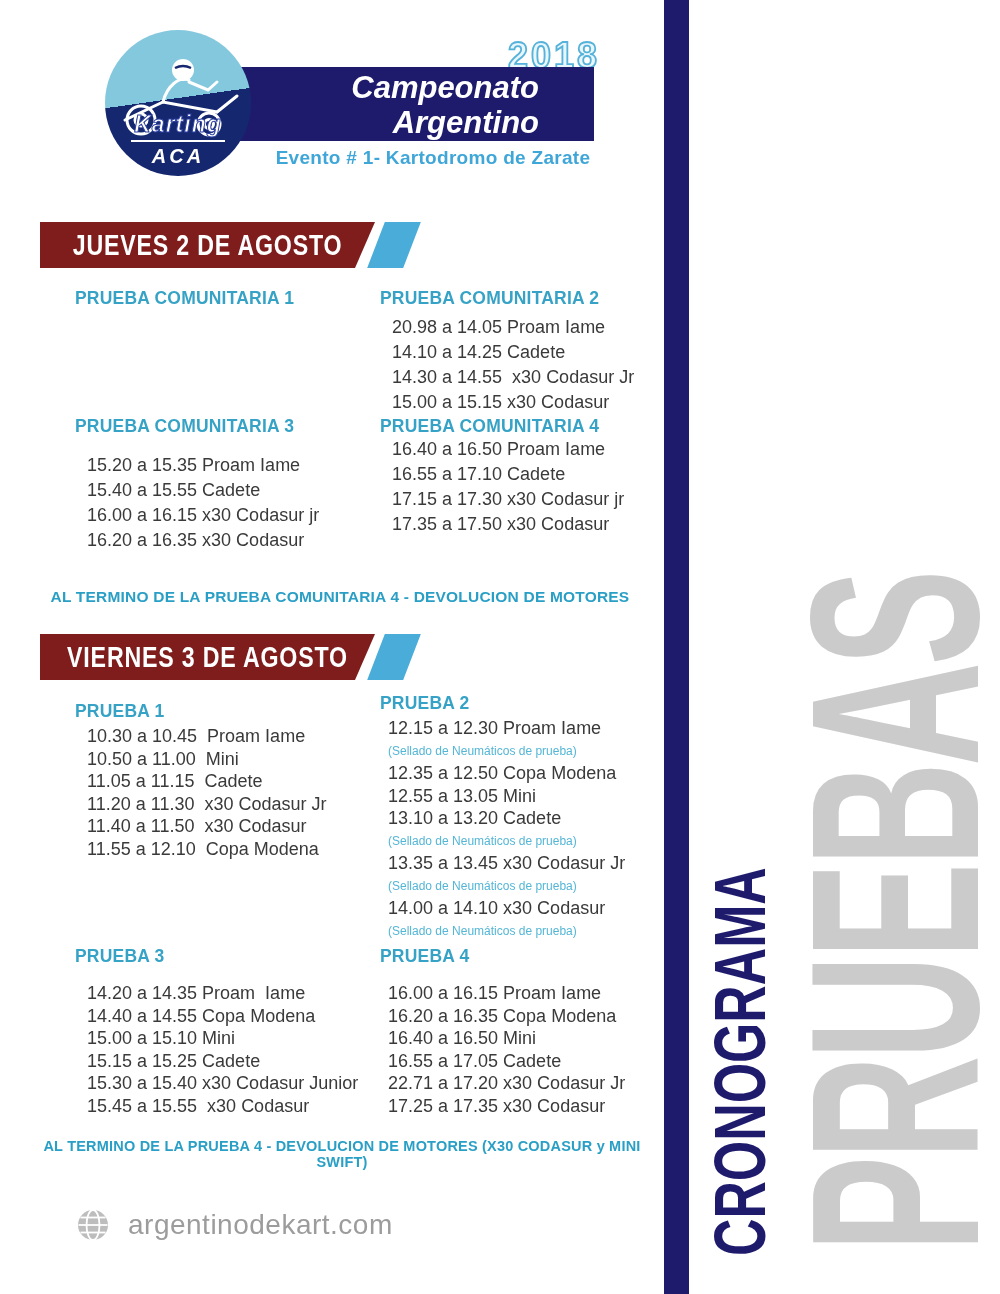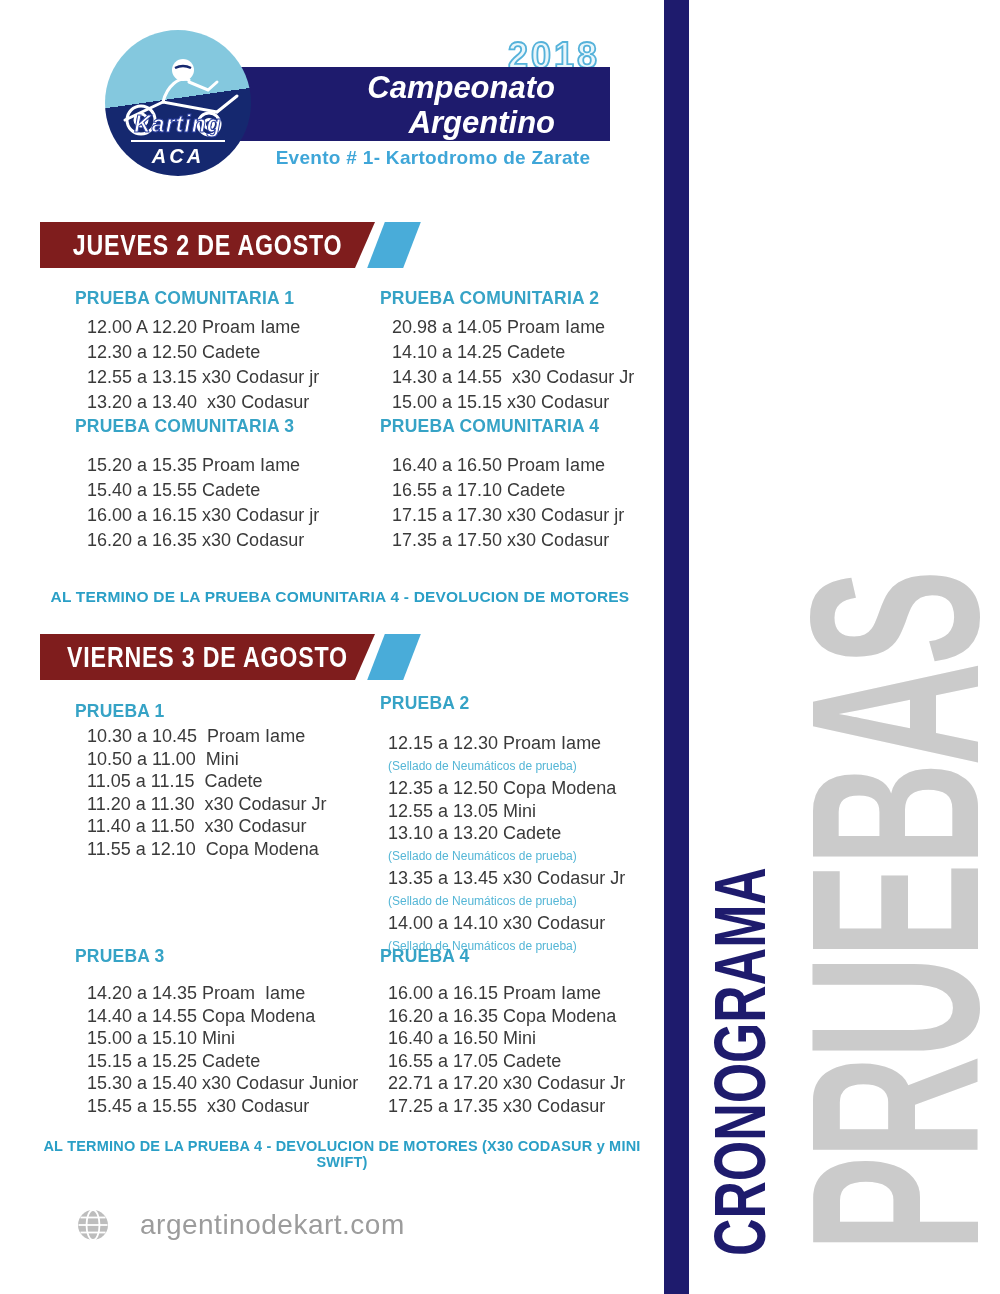--- a/index.html
+++ b/index.html
@@ -16,21 +16,21 @@
   .logo .brand { position:absolute; left:0; right:0; top:83px; text-align:center; color:#fff;
                  font-style:italic; font-weight:700; font-size:23px; letter-spacing:1px;
                  -webkit-text-stroke:1px #2b3fa0; line-height:1; }
   .logo .brand-rule { position:absolute; left:26px; right:26px; top:110px; height:2px; background:#fff; }
   .logo .org { position:absolute; left:0; right:0; top:116px; text-align:center; color:#fff;
                font-style:italic; font-weight:700; font-size:20px; letter-spacing:3px; line-height:1; }
 
   .year { position:absolute; left:420px; top:26px; width:180px; text-align:right; z-index:2;
           font-size:36px; font-weight:700; letter-spacing:3px; color:#e9f6fb;
           -webkit-text-stroke:1.8px #55b2da; line-height:1;margin-top:12px; }
-  .title-box { position:absolute; left:225px; top:67px; width:385px; height:74px; background:#1e1b6d;
+  .title-box { position:absolute; left:209px; top:67px; width:385px; height:74px; background:#1e1b6d;
                color:#fff; font-style:italic; font-weight:700; font-size:31px; line-height:35px;
                text-align:right; padding:3px 55px 0 0; box-sizing:border-box; z-index:2; }
   .event-line { position:absolute; left:248px; top:147px; width:370px; text-align:center;
                 font-size:19px; font-weight:700; color:#3fa6d8; letter-spacing:0.3px; }
 
   
   .banner { position:absolute; left:0; width:100%; height:46px; }
   .banner-bar { position:absolute; left:40px; width:335px; height:46px; background:#7f1d1d;
                 clip-path:polygon(0 0,100% 0,calc(100% - 20px) 100%,0 100%);
                 display:flex; align-items:center; justify-content:center; }
@@ -45,21 +45,21 @@
   .lines { margin-left:12px; }
   .line { font-size:18px; color:#3a3a3a; line-height:25px; white-space:pre; }
   .d2 .line { line-height:22.5px; }
   .line.sellado { font-size:12px; color:#54b6d6; }
 
   .note { position:absolute; color:#2a9fc6; font-weight:700; text-align:center; letter-spacing:0.2px; }
   .note1 { left:30px; top:588px; width:620px; font-size:15.5px; }
   .note2 { left:18px; top:1138px; width:648px; font-size:14.5px; }
 
   
-  .footer { position:absolute; left:76px; top:1208px; display:flex; align-items:center; gap:30px; }
+  .footer { position:absolute; left:76px; top:1208px; display:flex; align-items:center; gap:18px; }
   .site { font-size:28px; color:#9c9c9c; letter-spacing:0.5px; }
 
   
   .vert { position:absolute; transform-origin:0 0; white-space:nowrap; line-height:1; font-weight:700; }
   .vert-cronograma { left:704px; top:1256px; transform:rotate(-90deg) scaleX(0.72);
                      font-size:72px; color:#1e1b6d; letter-spacing:0; }
   .vert-pruebas { left:775px; top:1252px; transform:rotate(-90deg) scaleX(0.60);
                   font-size:240px; color:#cbcbcb; letter-spacing:-6px; }
 </style>
 </head>
@@ -101,26 +101,20 @@
 
   <div class="banner" style="top:222px">
     <div class="banner-bar">
       <span class="banner-text">JUEVES 2 DE AGOSTO</span>
     </div>
     <div class="banner-accent"></div>
   </div>
 
   <div class="sec" style="left:75px; top:288px">
     <h3>PRUEBA COMUNITARIA 1</h3>
-    <div class="lines" style="margin-top:6px">
-      <div class="line">12.00 A 12.20 Proam Iame</div>
-      <div class="line">12.30 a 12.50 Cadete</div>
-      <div class="line">12.55 a 13.15 x30 Codasur jr</div>
-      <div class="line">13.20 a 13.40  x30 Codasur</div>
-    </div>
   </div>
 
   <div class="sec" style="left:380px; top:288px">
     <h3>PRUEBA COMUNITARIA 2</h3>
     <div class="lines" style="margin-top:6px">
       <div class="line">20.98 a 14.05 Proam Iame</div>
       <div class="line">14.10 a 14.25 Cadete</div>
       <div class="line">14.30 a 14.55  x30 Codasur Jr</div>
       <div class="line">15.00 a 15.15 x30 Codasur</div>
     </div>
@@ -131,21 +125,21 @@
     <div class="lines" style="margin-top:16px">
       <div class="line">15.20 a 15.35 Proam Iame</div>
       <div class="line">15.40 a 15.55 Cadete</div>
       <div class="line">16.00 a 16.15 x30 Codasur jr</div>
       <div class="line">16.20 a 16.35 x30 Codasur</div>
     </div>
   </div>
 
   <div class="sec" style="left:380px; top:416px">
     <h3>PRUEBA COMUNITARIA 4</h3>
-    <div class="lines" style="margin-top:16px">
+    <div class="lines" style="">
       <div class="line">16.40 a 16.50 Proam Iame</div>
       <div class="line">16.55 a 17.10 Cadete</div>
       <div class="line">17.15 a 17.30 x30 Codasur jr</div>
       <div class="line">17.35 a 17.50 x30 Codasur</div>
     </div>
   </div>
 
   <div class="note note1">AL TERMINO DE LA PRUEBA COMUNITARIA 4 - DEVOLUCION DE MOTORES</div>
 
   <div class="banner" style="top:634px">
@@ -162,21 +156,21 @@
       <div class="line">10.50 a 11.00  Mini</div>
       <div class="line">11.05 a 11.15  Cadete</div>
       <div class="line">11.20 a 11.30  x30 Codasur Jr</div>
       <div class="line">11.40 a 11.50  x30 Codasur</div>
       <div class="line">11.55 a 12.10  Copa Modena</div>
     </div>
   </div>
 
   <div class="sec d2" style="left:380px; top:693px">
     <h3>PRUEBA 2</h3>
-    <div class="lines" style="margin-top:18px; margin-left:8px">
+    <div class="lines" style="margin-top:3px; margin-left:8px">
       <div class="line">12.15 a 12.30 Proam Iame</div>
       <div class="line sellado">(Sellado de Neumáticos de prueba)</div>
       <div class="line">12.35 a 12.50 Copa Modena</div>
       <div class="line">12.55 a 13.05 Mini</div>
       <div class="line">13.10 a 13.20 Cadete</div>
       <div class="line sellado">(Sellado de Neumáticos de prueba)</div>
       <div class="line">13.35 a 13.45 x30 Codasur Jr</div>
       <div class="line sellado">(Sellado de Neumáticos de prueba)</div>
       <div class="line">14.00 a 14.10 x30 Codasur</div>
       <div class="line sellado">(Sellado de Neumáticos de prueba)</div>

